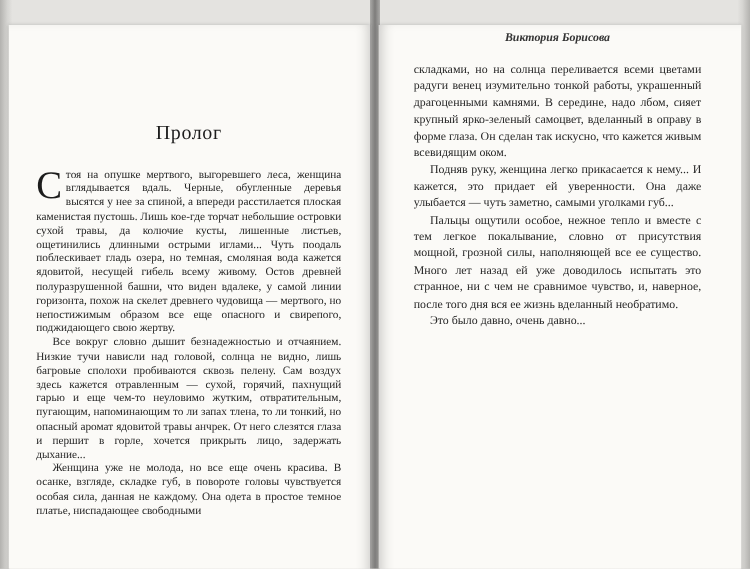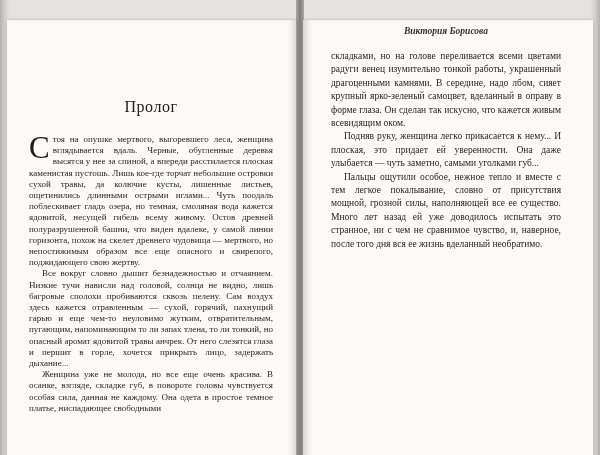--- a/index.html
+++ b/index.html
@@ -100,19 +100,20 @@
       <p>Женщина уже не молода, но все еще очень красива. В осанке, взгляде, складке губ, в повороте головы чувствуется особая сила, данная не каждому. Она одета в простое темное платье, ниспадающее свободными</p>
     </div>
     <div class="page-number">5</div>
   </div>
 
   <div class="gutter"></div>
 
   <div class="page right">
     <div class="running-header">Виктория Борисова</div>
     <div class="body-text">
-      <p class="no-indent">складками, но на голове переливается всеми цветами радуги венец изумительно тонкой работы, украшенный драгоценными камнями. В середине, надо лбом, сияет крупный ярко-зеленый самоцвет, вделанный в оправу в форме глаза. Он сделан так искусно, что кажется живым всевидящим оком.</p>
-      <p>Подняв руку, женщина легко прикасается к нему... И плоская, это придает ей уверенности. Она даже улыбается — чуть заметно, самыми уголками губ...</p>
+      <p class="no-indent">складками, но на солнца переливается всеми цветами радуги венец изумительно тонкой работы, украшенный драгоценными камнями. В середине, надо лбом, сияет крупный ярко-зеленый самоцвет, вделанный в оправу в форме глаза. Он сделан так искусно, что кажется живым всевидящим оком.</p>
+      <p>Подняв руку, женщина легко прикасается к нему... И кажется, это придает ей уверенности. Она даже улыбается — чуть заметно, самыми уголками губ...</p>
       <p>Пальцы ощутили особое, нежное тепло и вместе с тем легкое покалывание, словно от присутствия мощной, грозной силы, наполняющей все ее существо. Много лет назад ей уже доводилось испытать это странное, ни с чем не сравнимое чувство, и, наверное, после того дня вся ее жизнь вделанный необратимо.</p>
+      <p>Это было давно, очень давно...</p>
     </div>
   </div>
 
 </div>
 
 </body></html>

